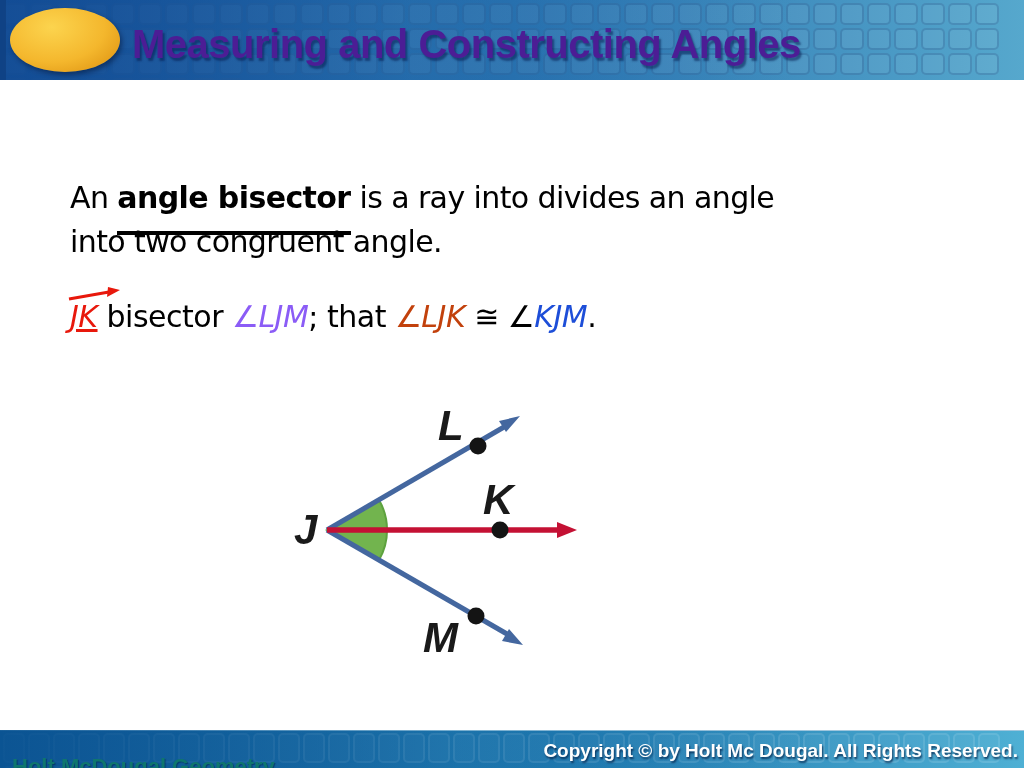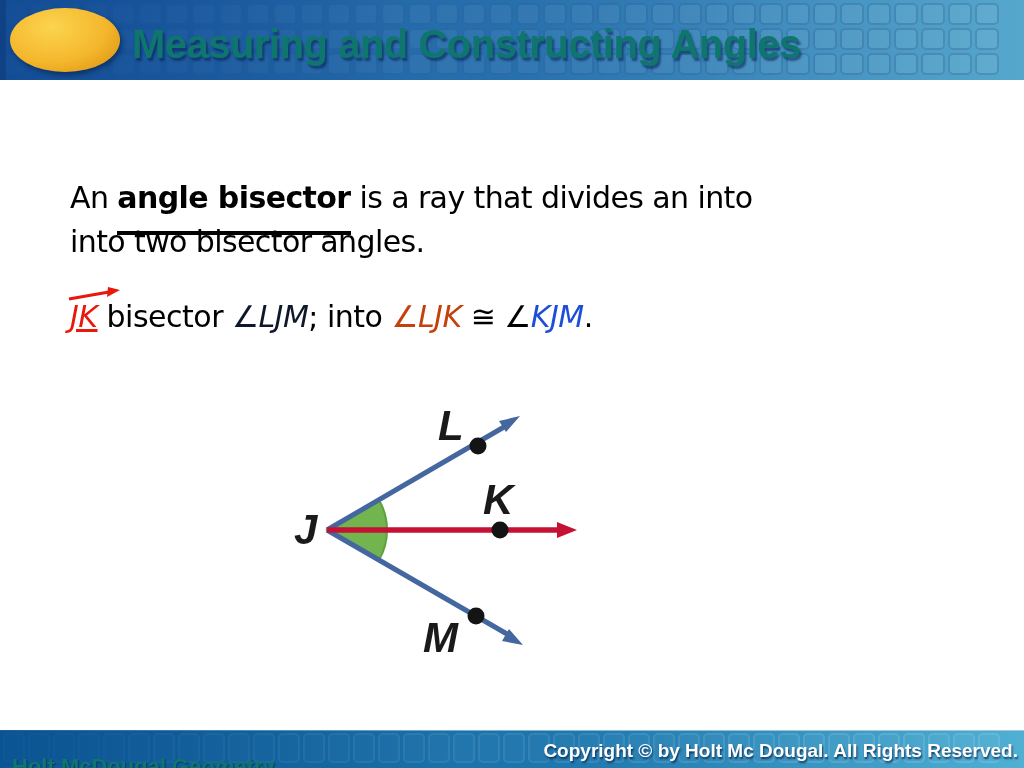--- a/index.html
+++ b/index.html
@@ -11,21 +11,21 @@
   
   .header{position:absolute;left:0;top:0;width:1024px;height:80px;overflow:hidden;}
   .header-bg{position:absolute;inset:0;background:linear-gradient(90deg,#124c95 0%,#2770ae 50%,#56a8cd 100%);}
   .tiles{position:absolute;inset:0;display:flex;flex-wrap:wrap;gap:3px;padding:3px 0 0 3px;align-content:flex-start;overflow:hidden;}
   .tiles .tile{width:24px;height:22px;border:2px solid rgba(8,50,110,0.22);border-radius:5px;background:rgba(255,255,255,0.07);box-sizing:border-box;flex:0 0 auto;}
   .header-overlay{position:absolute;inset:0;background:linear-gradient(90deg,rgba(18,76,149,0.85) 0%,rgba(39,112,174,0.35) 40%,rgba(86,168,205,0) 78%);}
   .header-edge{position:absolute;left:0;top:0;width:6px;height:80px;background:#0d3a78;opacity:.55;}
   .logo-oval{position:absolute;left:10px;top:8px;width:110px;height:64px;border-radius:50%;
     background:radial-gradient(ellipse at 38% 30%,#fcd44e 0%,#f4b72d 55%,#e29a17 85%,#c98410 100%);
     box-shadow:2px 3px 5px rgba(0,10,40,0.45);}
-  .header-title{position:absolute;left:132px;top:22px;font-size:40px;font-weight:700;color:#0f766e;
+  .header-title{position:absolute;left:132px;top:22px;font-size:40px;font-weight:700;color:#4c1d95;
     letter-spacing:-0.5px;text-shadow:2px 3px 2px rgba(8,30,80,0.55);white-space:nowrap;}
 
   
   .para{position:absolute;left:70px;top:176px;width:880px;font-family:"DejaVu Sans",sans-serif;
     font-size:30px;line-height:44px;color:#000;letter-spacing:-0.6px;}
   .bold-term{font-weight:700;border-bottom:4px solid #000;padding-bottom:16px;}
 
   .statement{position:absolute;left:70px;top:299px;font-family:"DejaVu Sans",sans-serif;
     font-size:30px;letter-spacing:-0.5px;color:#000;white-space:nowrap;}
   .it{font-style:italic;}
@@ -171,32 +171,32 @@
       <div class="tile"></div>
       <div class="tile"></div>
     </div>
   <div class="header-overlay"></div>
   <div class="header-edge"></div>
   <div class="logo-oval"></div>
   <div class="header-title">Measuring and Constructing Angles</div>
 </div>
 
 <div class="para">
-  <span>An </span><span class="bold-term">angle bisector</span><span> is a ray that divides an into</span><br>
-  <span>into two bisector angles.</span>
+  <span>An </span><span class="bold-term">angle bisector</span><span> is a ray into divides an angle</span><br>
+  <span>into two congruent angle.</span>
 </div>
 
 <div class="statement">
   <span class="ray-wrap" style="color: rgb(232, 24, 12); text-decoration: underline;">
     <svg class="ray-arrow" width="54" height="16" viewBox="0 0 54 16">
       <path d="M2 13 L42 6" fill="none" stroke-width="3" stroke="#e8180c"></path>
       <polygon points="40,11 41,1 53,4" fill="#e8180c"></polygon>
     </svg>
     <span>JK</span>
-  </span><span> bisector </span><span class="it" style="color: #0f172a;">∠LJM</span><span>; into </span><span class="it" style="color: #c2410c;">∠LJK</span><span> ≅ ∠</span><span class="it" style="color: #1d4ed8;">KJM</span><span>.</span>
+  </span><span> bisector </span><span class="it" style="color: #8b5cf6;">∠LJM</span><span>; that </span><span class="it" style="color: #c2410c;">∠LJK</span><span> ≅ ∠</span><span class="it" style="color: #1d4ed8;">KJM</span><span>.</span>
 </div>
 
 <svg class="diagram" width="330" height="300" viewBox="0 0 330 300">
 
   <path d="M47 142 L99 112 A60 60 0 0 1 99 172 Z" stroke-width="2" fill="#72b44e" stroke="#5da23e"></path>
 
   <path d="M47 142 L224 39" fill="none" stroke-width="5" stroke="#44679f"></path>
   <polygon points="240,28 226,44 219,33" fill="#44679f"></polygon>
 
   <path d="M47 142 L227 246" fill="none" stroke-width="5" stroke="#44679f"></path>

